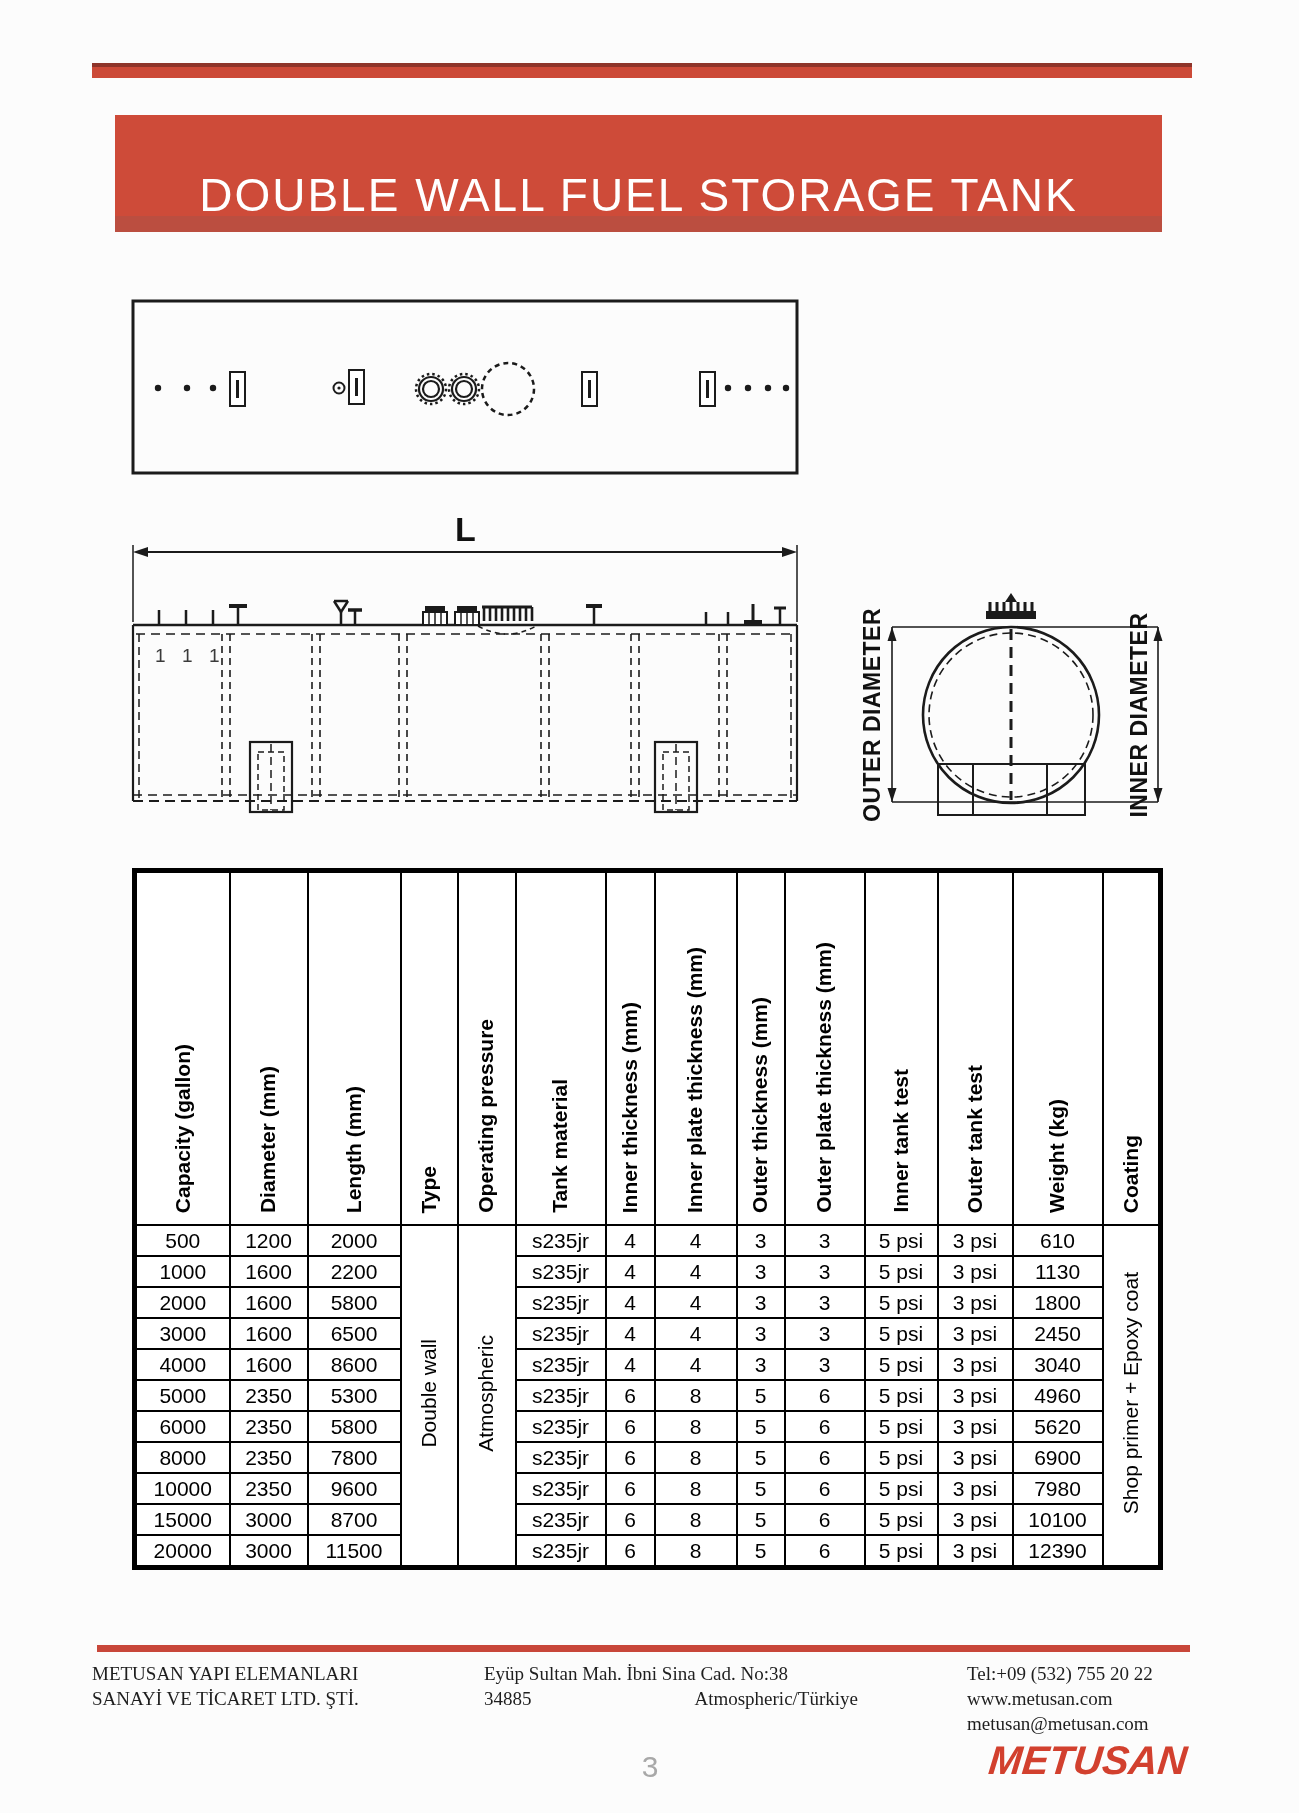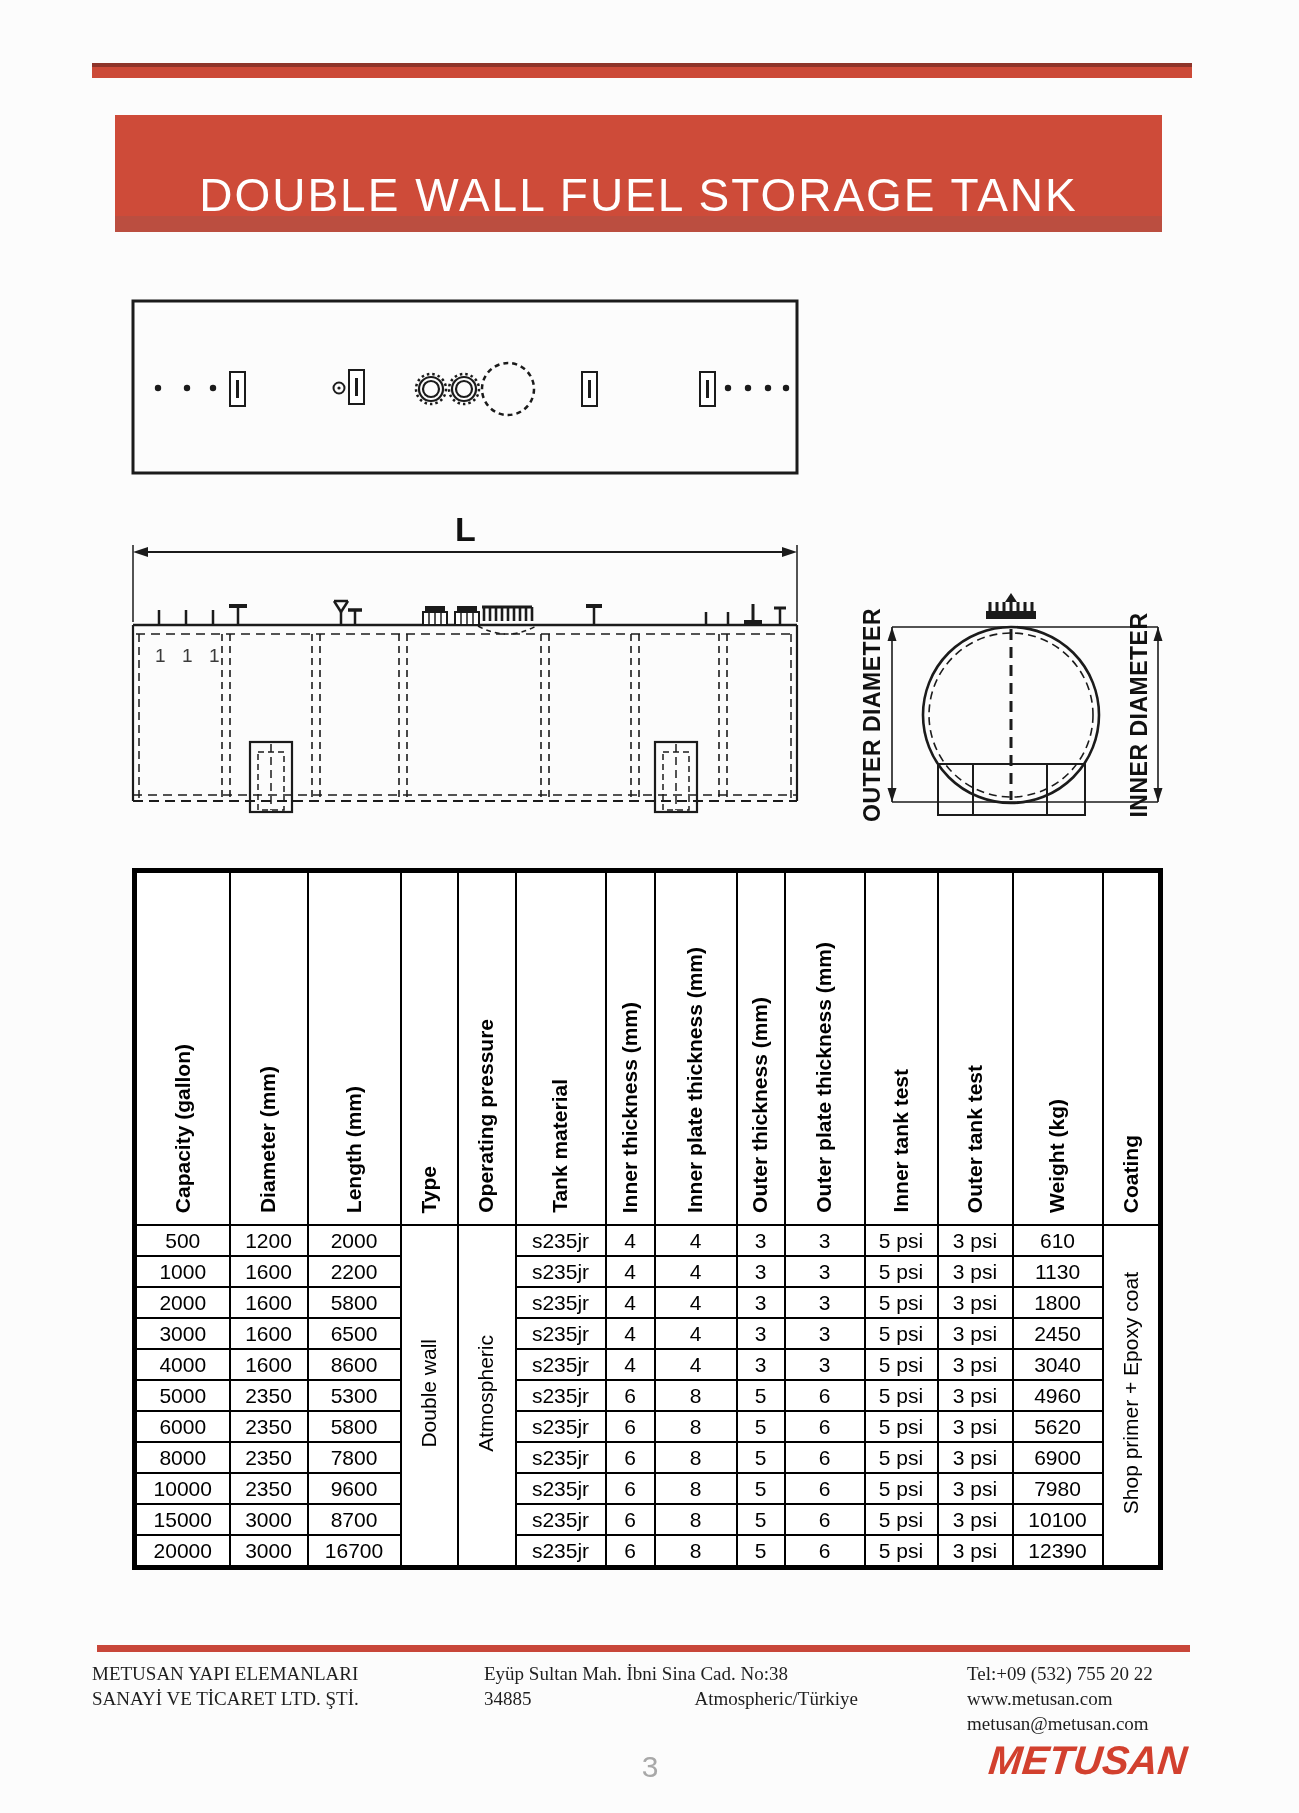--- a/index.html
+++ b/index.html
@@ -404,21 +404,21 @@
             <td>8</td>
             <td>5</td>
             <td>6</td>
             <td>5 psi</td>
             <td>3 psi</td>
             <td>10100</td>
           </tr>
           <tr>
             <td>20000</td>
             <td>3000</td>
-            <td>16700</td>
+            <td>11500</td>
             <td>s235jr</td>
             <td>6</td>
             <td>8</td>
             <td>5</td>
             <td>6</td>
             <td>5 psi</td>
             <td>3 psi</td>
             <td>12390</td>
           </tr>
         </tbody>

